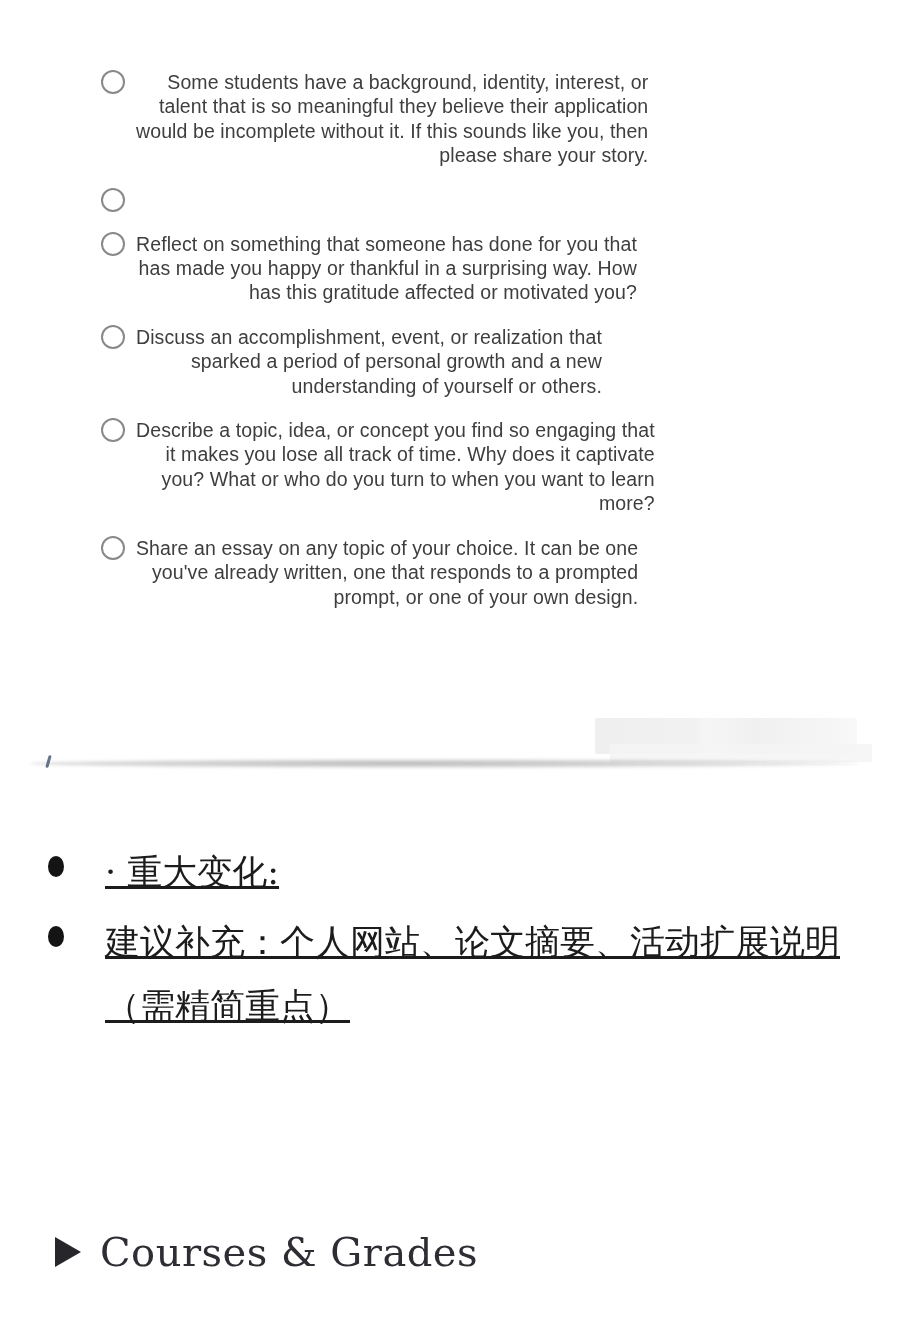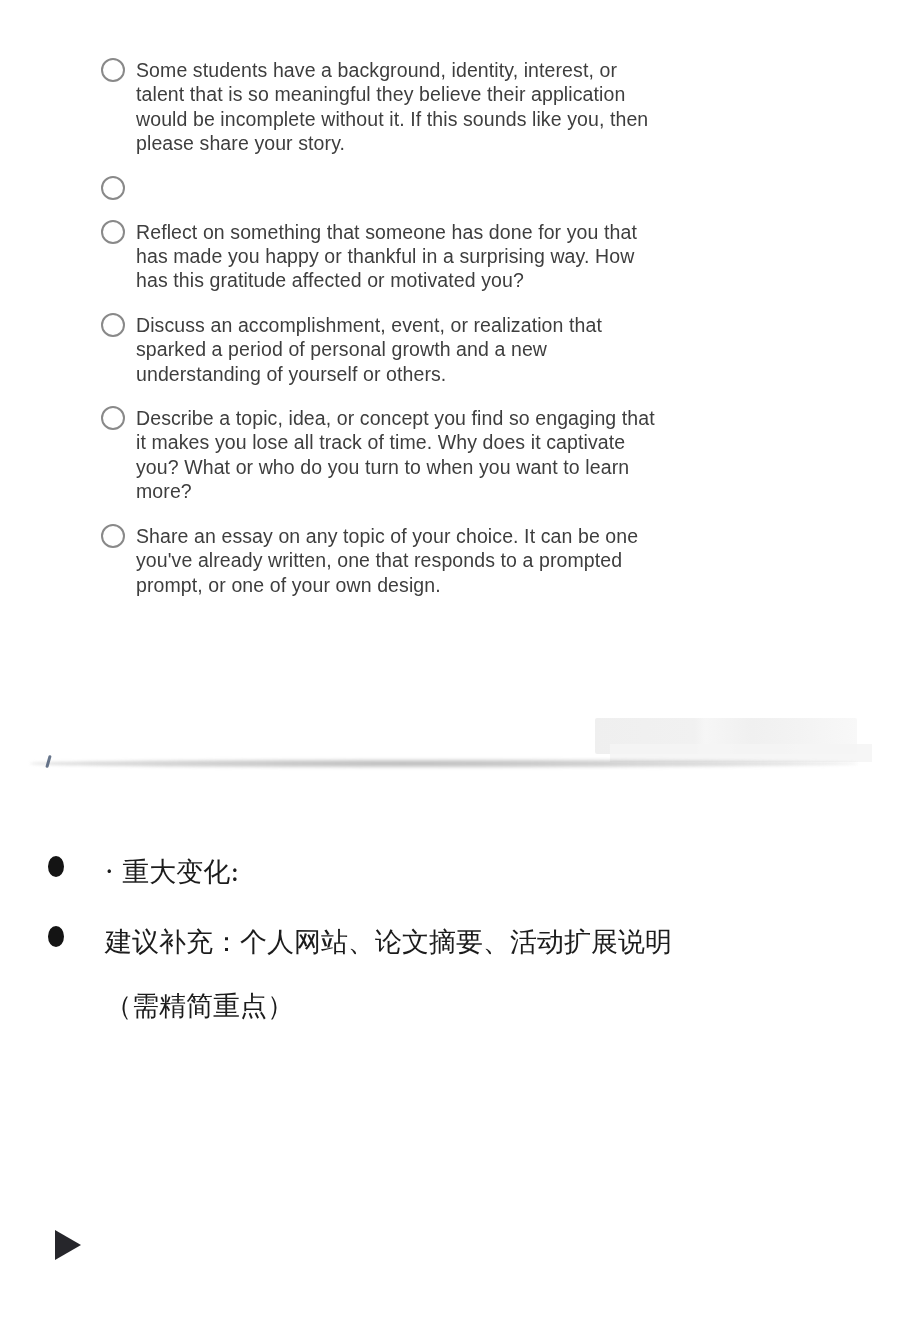--- a/index.html
+++ b/index.html
@@ -9,22 +9,23 @@
     height: 1318px;
     background: #ffffff;
     overflow: hidden;
     font-family: "Liberation Sans", sans-serif;
   }
 
   
   .prompt-list {
     position: absolute;
     left: 101px;
-    top: 58px;
+    top: 70px;
     width: 625px;
+    text-align: right;
   }
   .prompt-row {
     display: flex;
     align-items: flex-start;
     gap: 11px;
     margin-bottom: 20px;
     cursor: pointer;
   }
   .radio {
     flex: none;
@@ -103,24 +104,25 @@
     flex: none;
     width: 16px;
     height: 21px;
     border-radius: 50%;
     background: #141414;
     margin-top: 16px;
   }
   .note-text {
     margin-left: 41px;
     font-family: "DejaVu Serif", serif;
-    font-size: 27px;
+    font-size: 35px;
     line-height: 64px;
     color: #1c1c1c;
     white-space: pre-line;
+    text-decoration: underline;
   }
 
   
   .heading {
     position: absolute;
     left: 55px;
     top: 1230px;
     display: flex;
     align-items: center;
   }
@@ -196,15 +198,16 @@
       </div>
       <div class="note-row">
         <span class="note-dot"></span>
         <div class="note-text">建议补充：个人网站、论文摘要、活动扩展说明
 （需精简重点）</div>
       </div>
     </section>
 
   <div class="heading">
     <span class="tri"></span>
+    <span class="heading-label">Courses &amp; Grades</span>
   </div>
 
 </div>
 
 </body></html>

